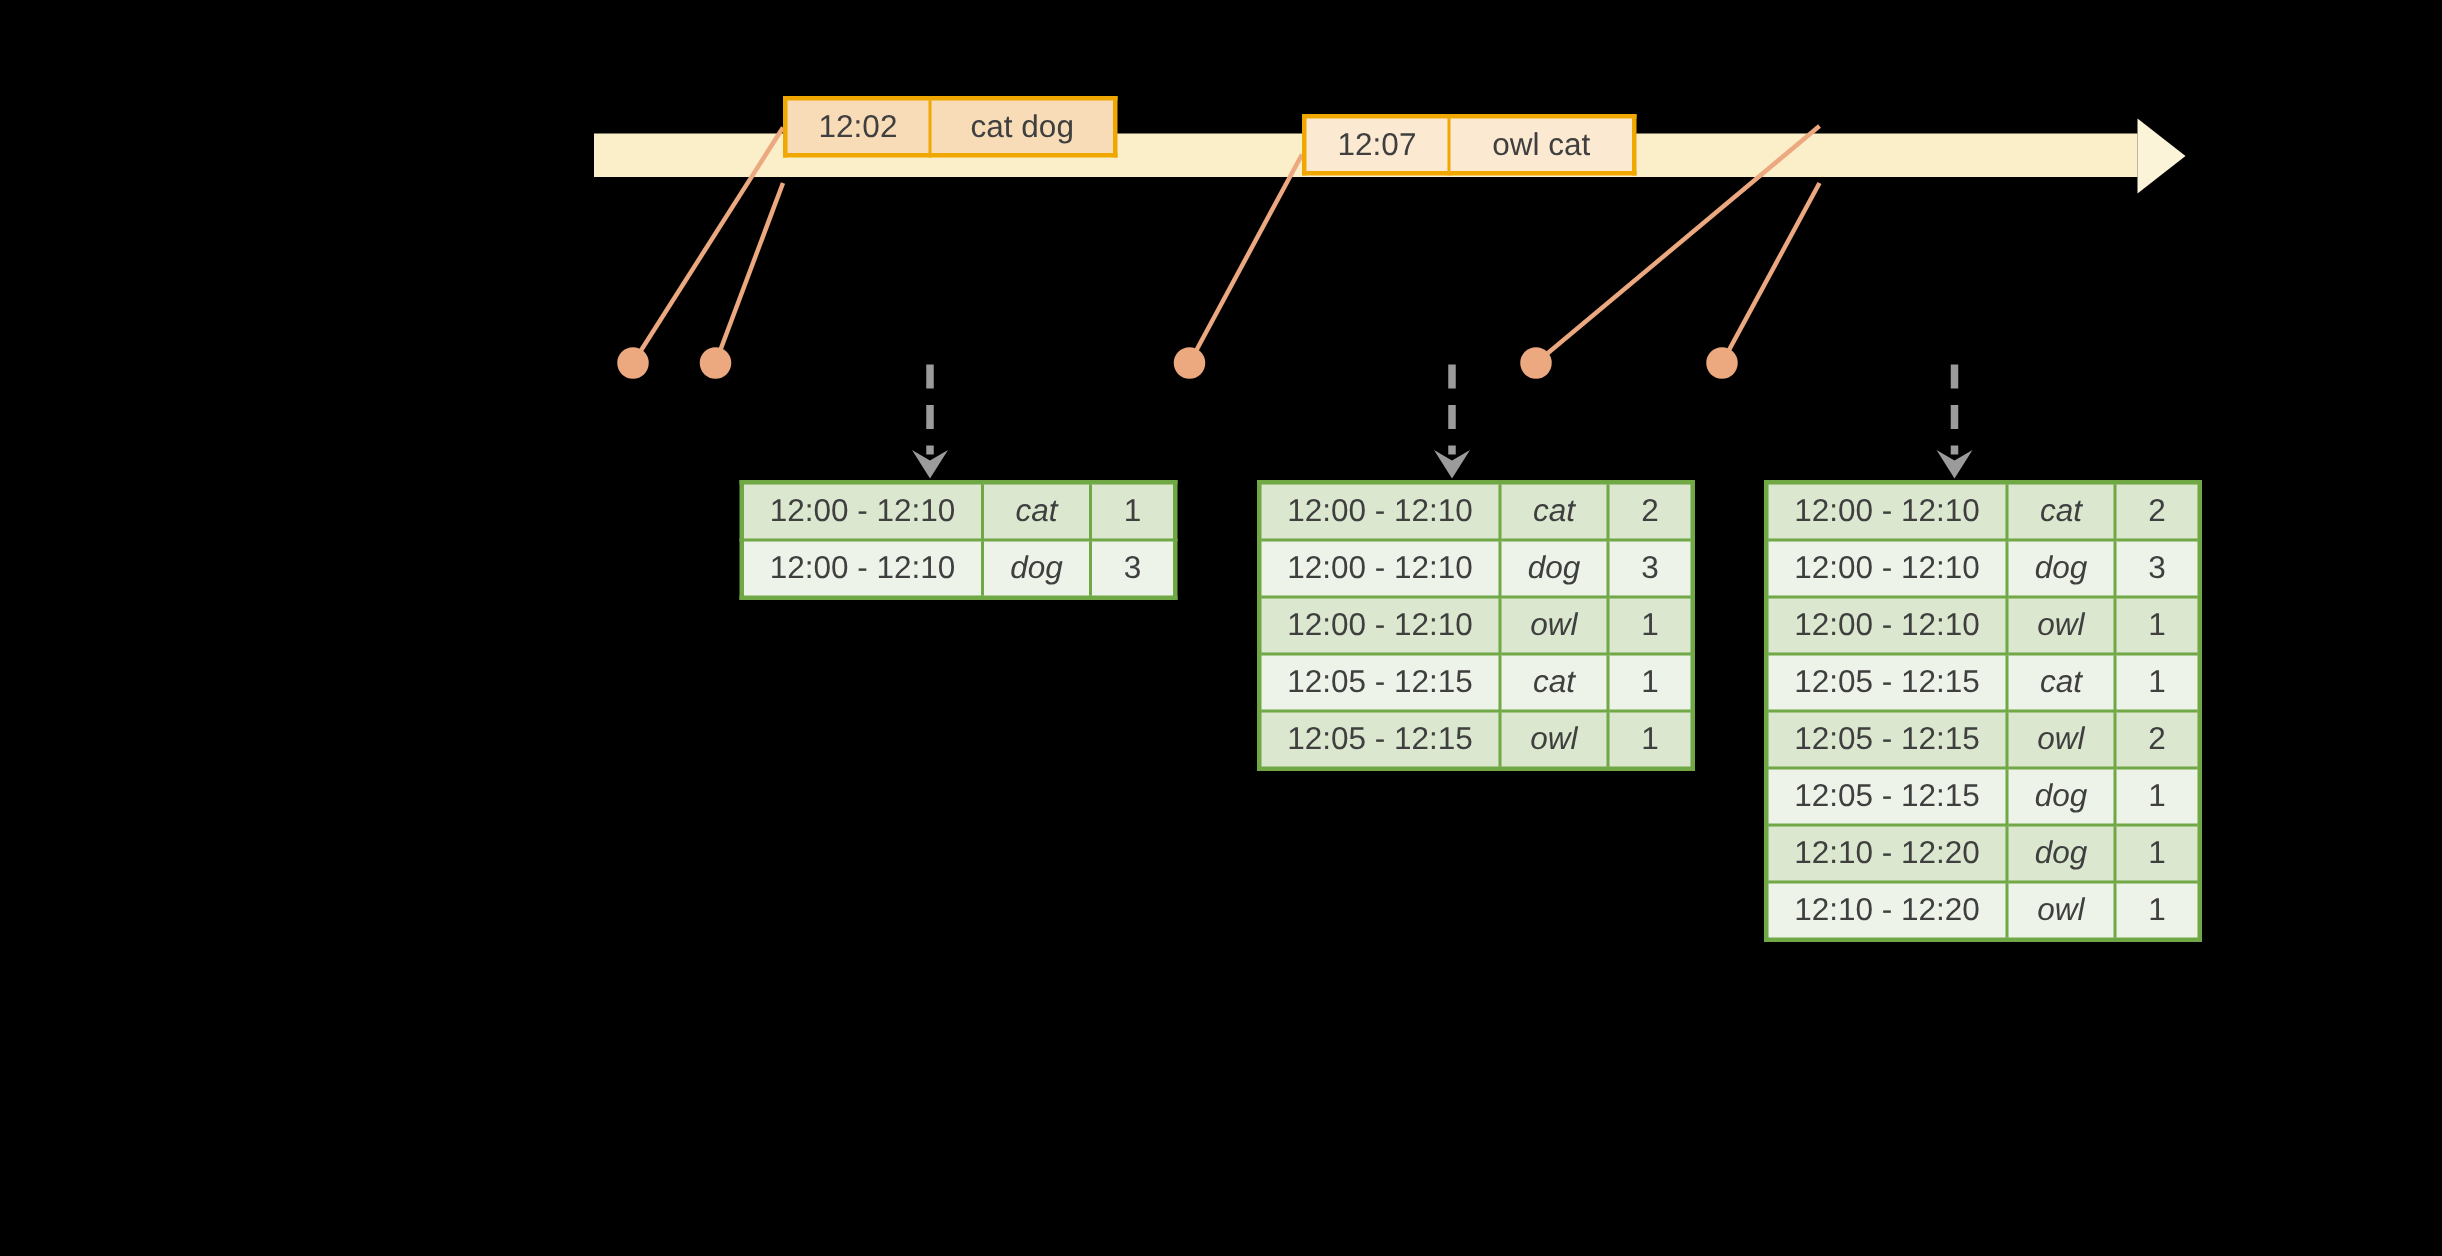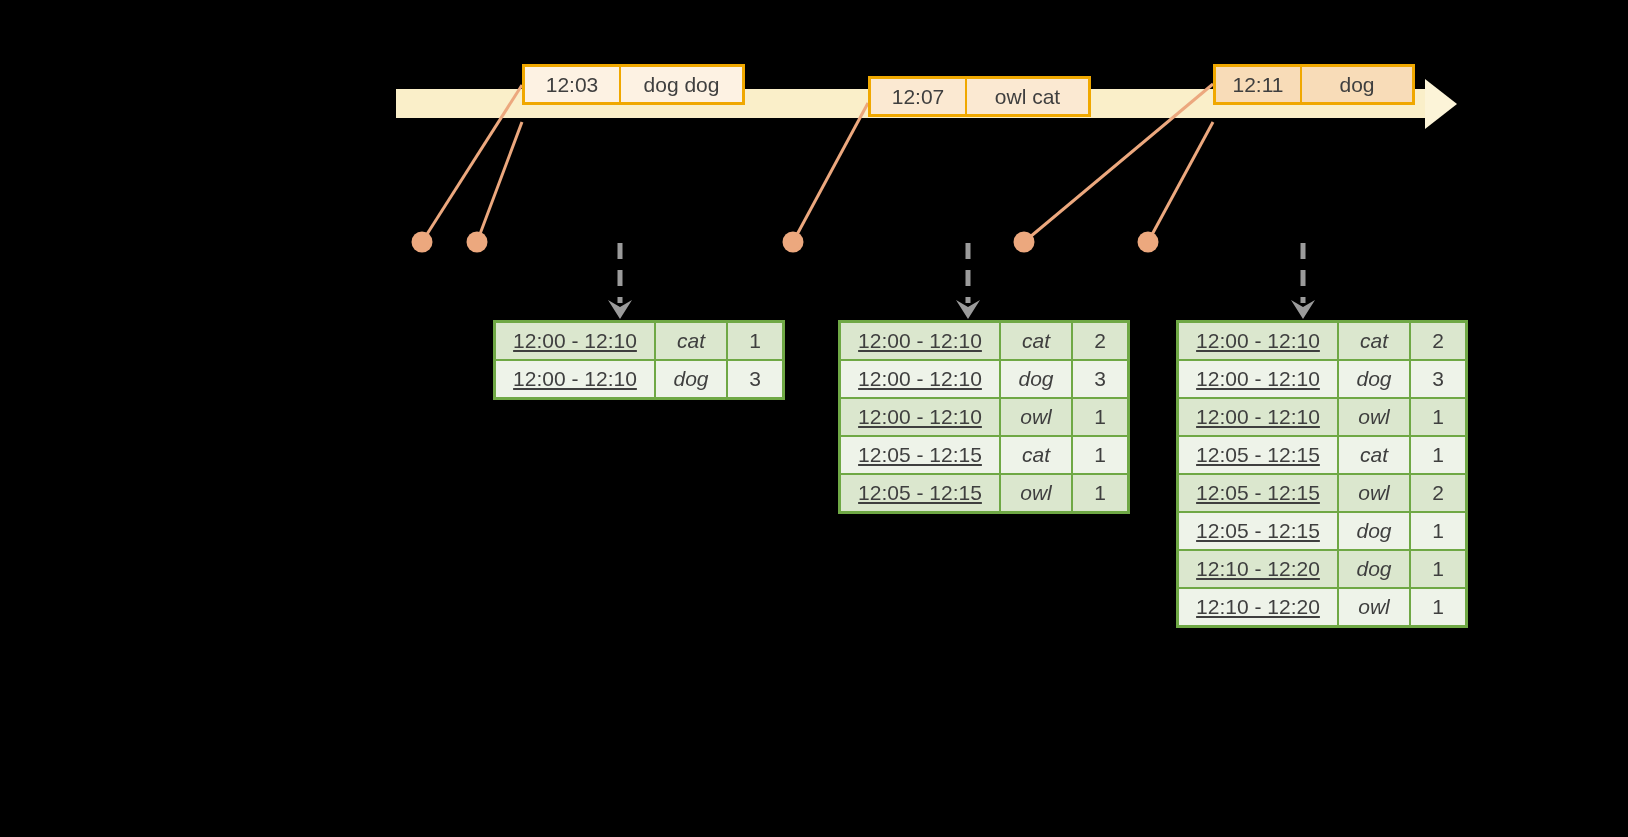--- a/index.html
+++ b/index.html
@@ -42,21 +42,21 @@
   .event-table .col-words { width:109px; }
   .event-table-3 .col-time { width:72px; }
   .event-table-3 .col-words { width:98px; }
   tr.event-row-dark td { background:var(--event-row-dark); }
   tr.event-row-medium td { background:var(--event-row-medium); }
   tr.event-row-light td { background:var(--event-row-light); }
 
   .result-table { border:3px solid var(--result-border); }
   .result-table td { border:2px solid var(--result-border); height:36px; background:var(--result-row-light); }
   .result-table tr:nth-child(odd) td { background:var(--result-row-dark); }
-  .result-table .col-window { width:146px;text-decoration:underline; }
+  .result-table .col-window { width:146px; }
   .result-table .col-word { width:58px;font-style:italic; }
   .result-table .col-count { width:42px; }
 </style>
 </head>
 <body>
 
 <div class="stage">
 
   <svg class="layer" width="1628" height="837" viewBox="0 0 1628 837">
 
@@ -78,42 +78,38 @@
     <line class="trigger-line" x1="620" y1="243" x2="620" y2="303"></line>
     <polygon class="trigger-head" points="608,300 620,319 632,300 620,307"></polygon>
     <line class="trigger-line" x1="968" y1="243" x2="968" y2="303"></line>
     <polygon class="trigger-head" points="956,300 968,319 980,300 968,307"></polygon>
     <line class="trigger-line" x1="1303" y1="243" x2="1303" y2="303"></line>
     <polygon class="trigger-head" points="1291,300 1303,319 1315,300 1303,307"></polygon>
   </svg>
 
   <table class="event-table" style="left:522px; top:64px;">
     <tbody>
-    <tr class="event-row-light">
-      <td class="col-time">12:03</td>
-      <td class="col-words">dog dog</td>
+        <tr class="event-row-dark">
+      <td class="col-time">12:02</td>
+      <td class="col-words">cat dog</td>
     </tr>
   </tbody>
     </table>
 
   <table class="event-table" style="left:868px; top:76px;">
     <tbody>
         <tr class="event-row-medium">
       <td class="col-time">12:07</td>
       <td class="col-words">owl cat</td>
     </tr>
   </tbody>
     </table>
 
   <table class="event-table event-table-3" style="left:1213px; top:64px;">
     <tbody>
-        <tr class="event-row-dark">
-      <td class="col-time">12:11</td>
-      <td class="col-words">dog</td>
-    </tr>
   </tbody>
     </table>
 
   <table class="result-table" style="left:493px; top:320px;">
     <tbody>
         <tr>
       <td class="col-window">12:00 - 12:10</td>
       <td class="col-word">cat</td>
       <td class="col-count">1</td>
     </tr>

